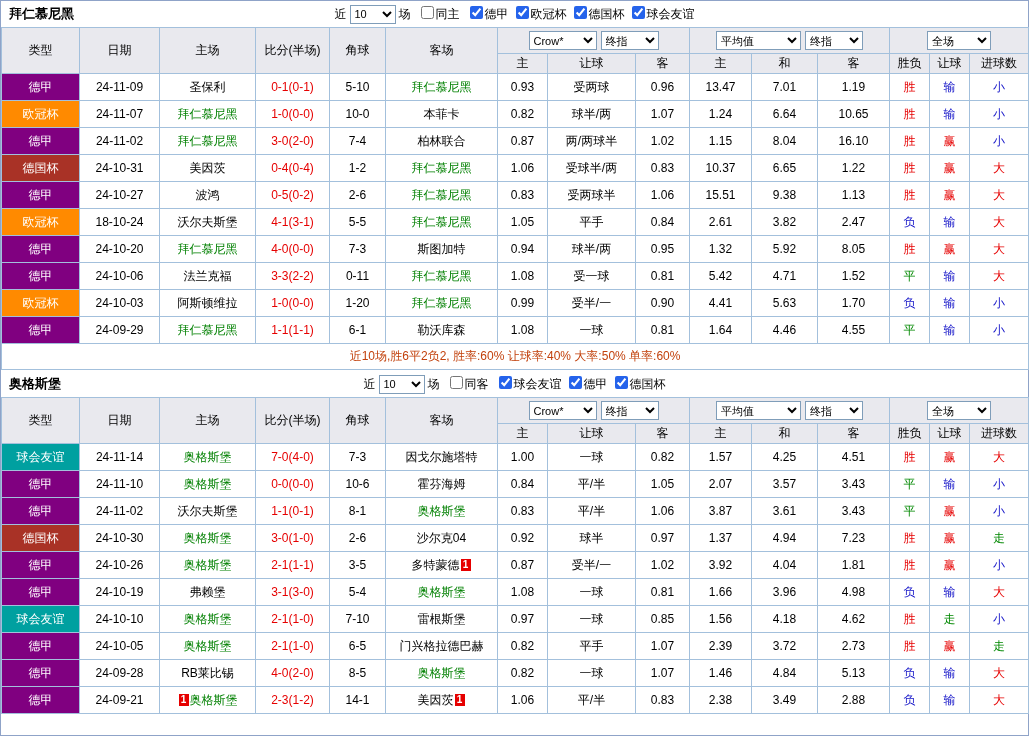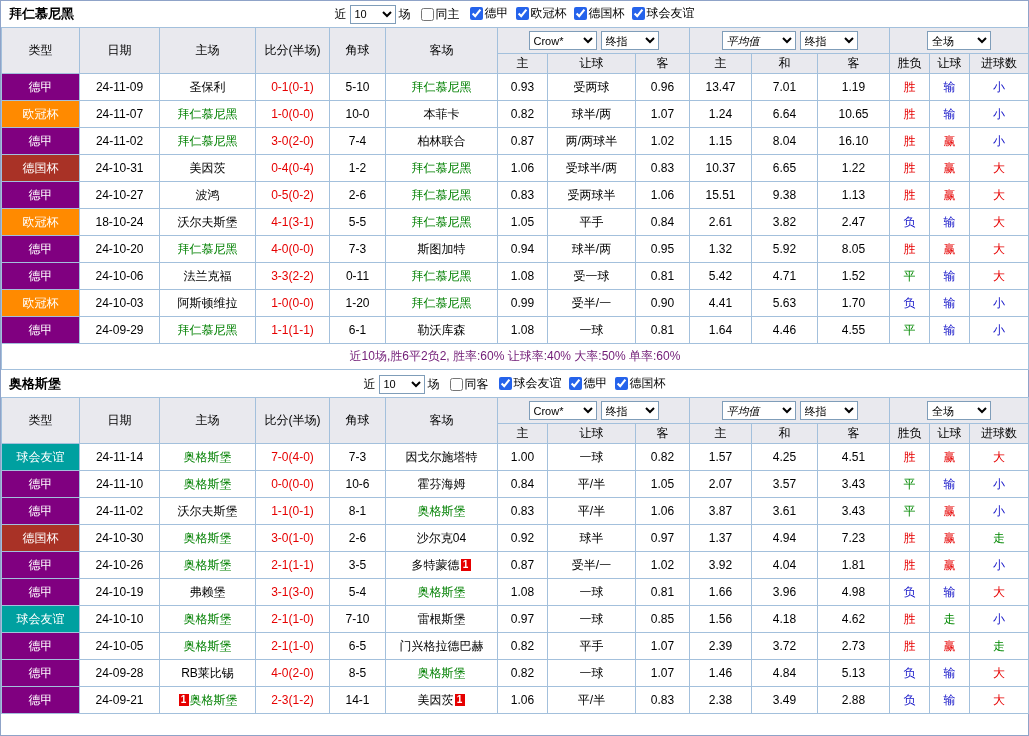--- a/index.html
+++ b/index.html
@@ -12,38 +12,38 @@
   .radio-lab{display:inline-flex;align-items:center;gap:3px;font-size:12px;cursor:pointer;}
   .radio-lab input{margin:0;accent-color:#4da6ff;width:12px;height:12px;}
   .win-btns{position:absolute;right:3px;top:3px;display:flex;gap:3px;}
   .win-btn{width:27px;height:21px;display:flex;align-items:center;justify-content:center;color:#fff;font-size:13px;font-weight:bold;border-radius:2px;cursor:pointer;}
   .btn-up,.btn-down{background:#6460d2;border:1px solid #8a86e8;}
   .btn-close{background:#4da3f5;border:1px solid #85c2ff;font-size:15px;}
   
   .section-head{position:relative;height:26px;display:flex;align-items:center;background:#fff;}
   .team{margin-left:8px;font-size:13px;font-weight:bold;color:#000;}
   .filters{position:absolute;left:50%;transform:translateX(-50%);display:flex;align-items:center;gap:3px;font-size:12px;white-space:nowrap;color:#000;}
-  .flt{display:inline-flex;align-items:center;margin-left:7px;cursor:pointer;}
+  .flt{display:inline-flex;align-items:flex-start;margin-left:7px;cursor:pointer;}
   .filters input[type=checkbox]{accent-color:#2563eb;width:13px;height:13px;margin:0 2px 0 0;}
   .sel{font-size:11px;height:19px;border:1px solid #7f9db9;background:#fff;}
-  .w44{width:46px;} .w64{width:68px;} .w56{width:58px;} .w70{width:74px;font-style:italic;} .w60{width:64px;}
+  .w44{width:46px;} .w64{width:68px;} .w56{width:58px;} .w70{width:85px;} .w60{width:64px;}
   
   table{width:100%;border-collapse:collapse;table-layout:fixed;font-size:12px;}
   th,td{border:1px solid #a3c0dc;text-align:center;padding:0 1px;overflow:hidden;white-space:nowrap;}
   thead th{background:#e9e9ee;font-weight:normal;color:#000;}
   thead tr.h1 th{height:23px;}
   thead tr.h2 th{height:19px;}
   .selcell{padding:1px 0;}
   .selcell .sel{margin:0 2px;}
   tbody td{height:26px;color:#000;background:#fff;}
   td.league{color:#fff;}
   td.score{color:#e60000;}
   .focus{color:#008000;}
   .card{display:inline-block;background:#e60000;color:#fff;font-size:10px;line-height:12px;min-width:10px;height:12px;vertical-align:1px;margin:0 1px;font-weight:bold;}
-  tfoot td{height:25px;color:#701a75;background:#fff;}
+  tfoot td{height:25px;color:#c2410c;background:#fff;}
   .sections{flex:1;}
   .section + .section{margin-top:1px;}
 </style>
 </head>
 <body>
 
 <div class="window">
   <div class="sections">
   <div class="section">
     <div class="section-head">

